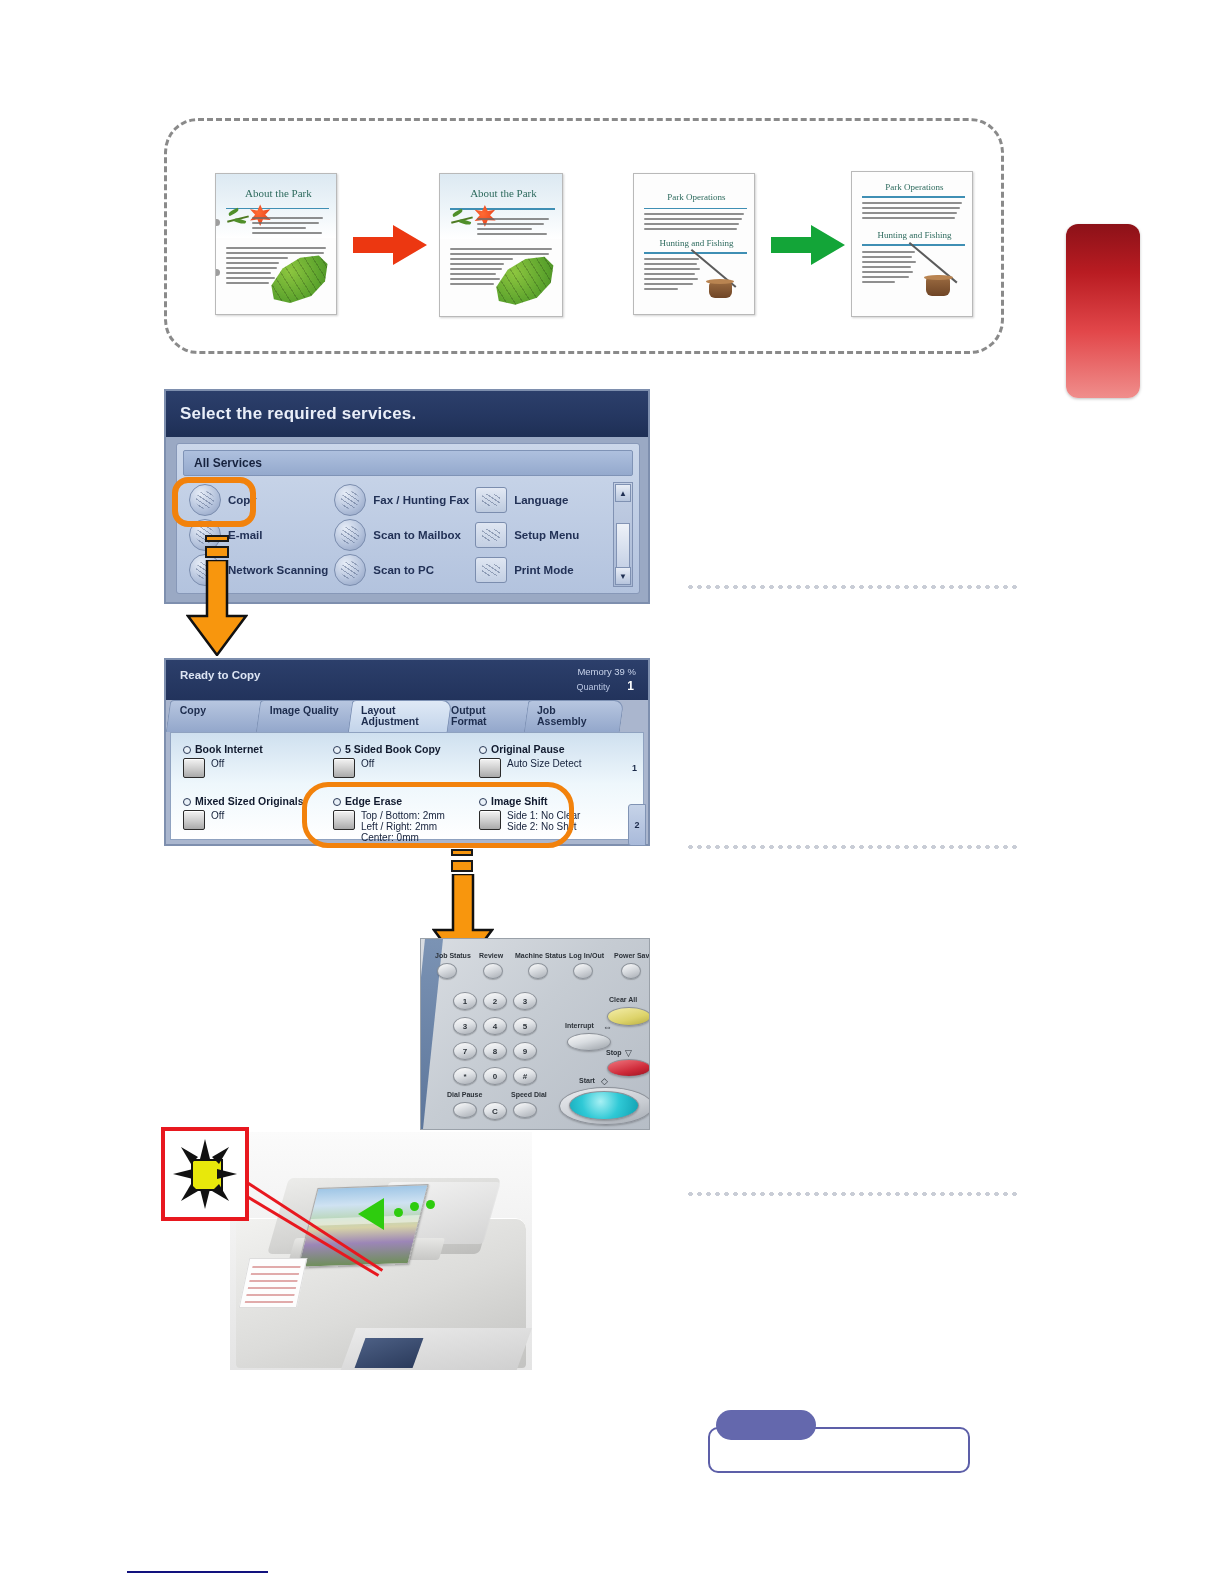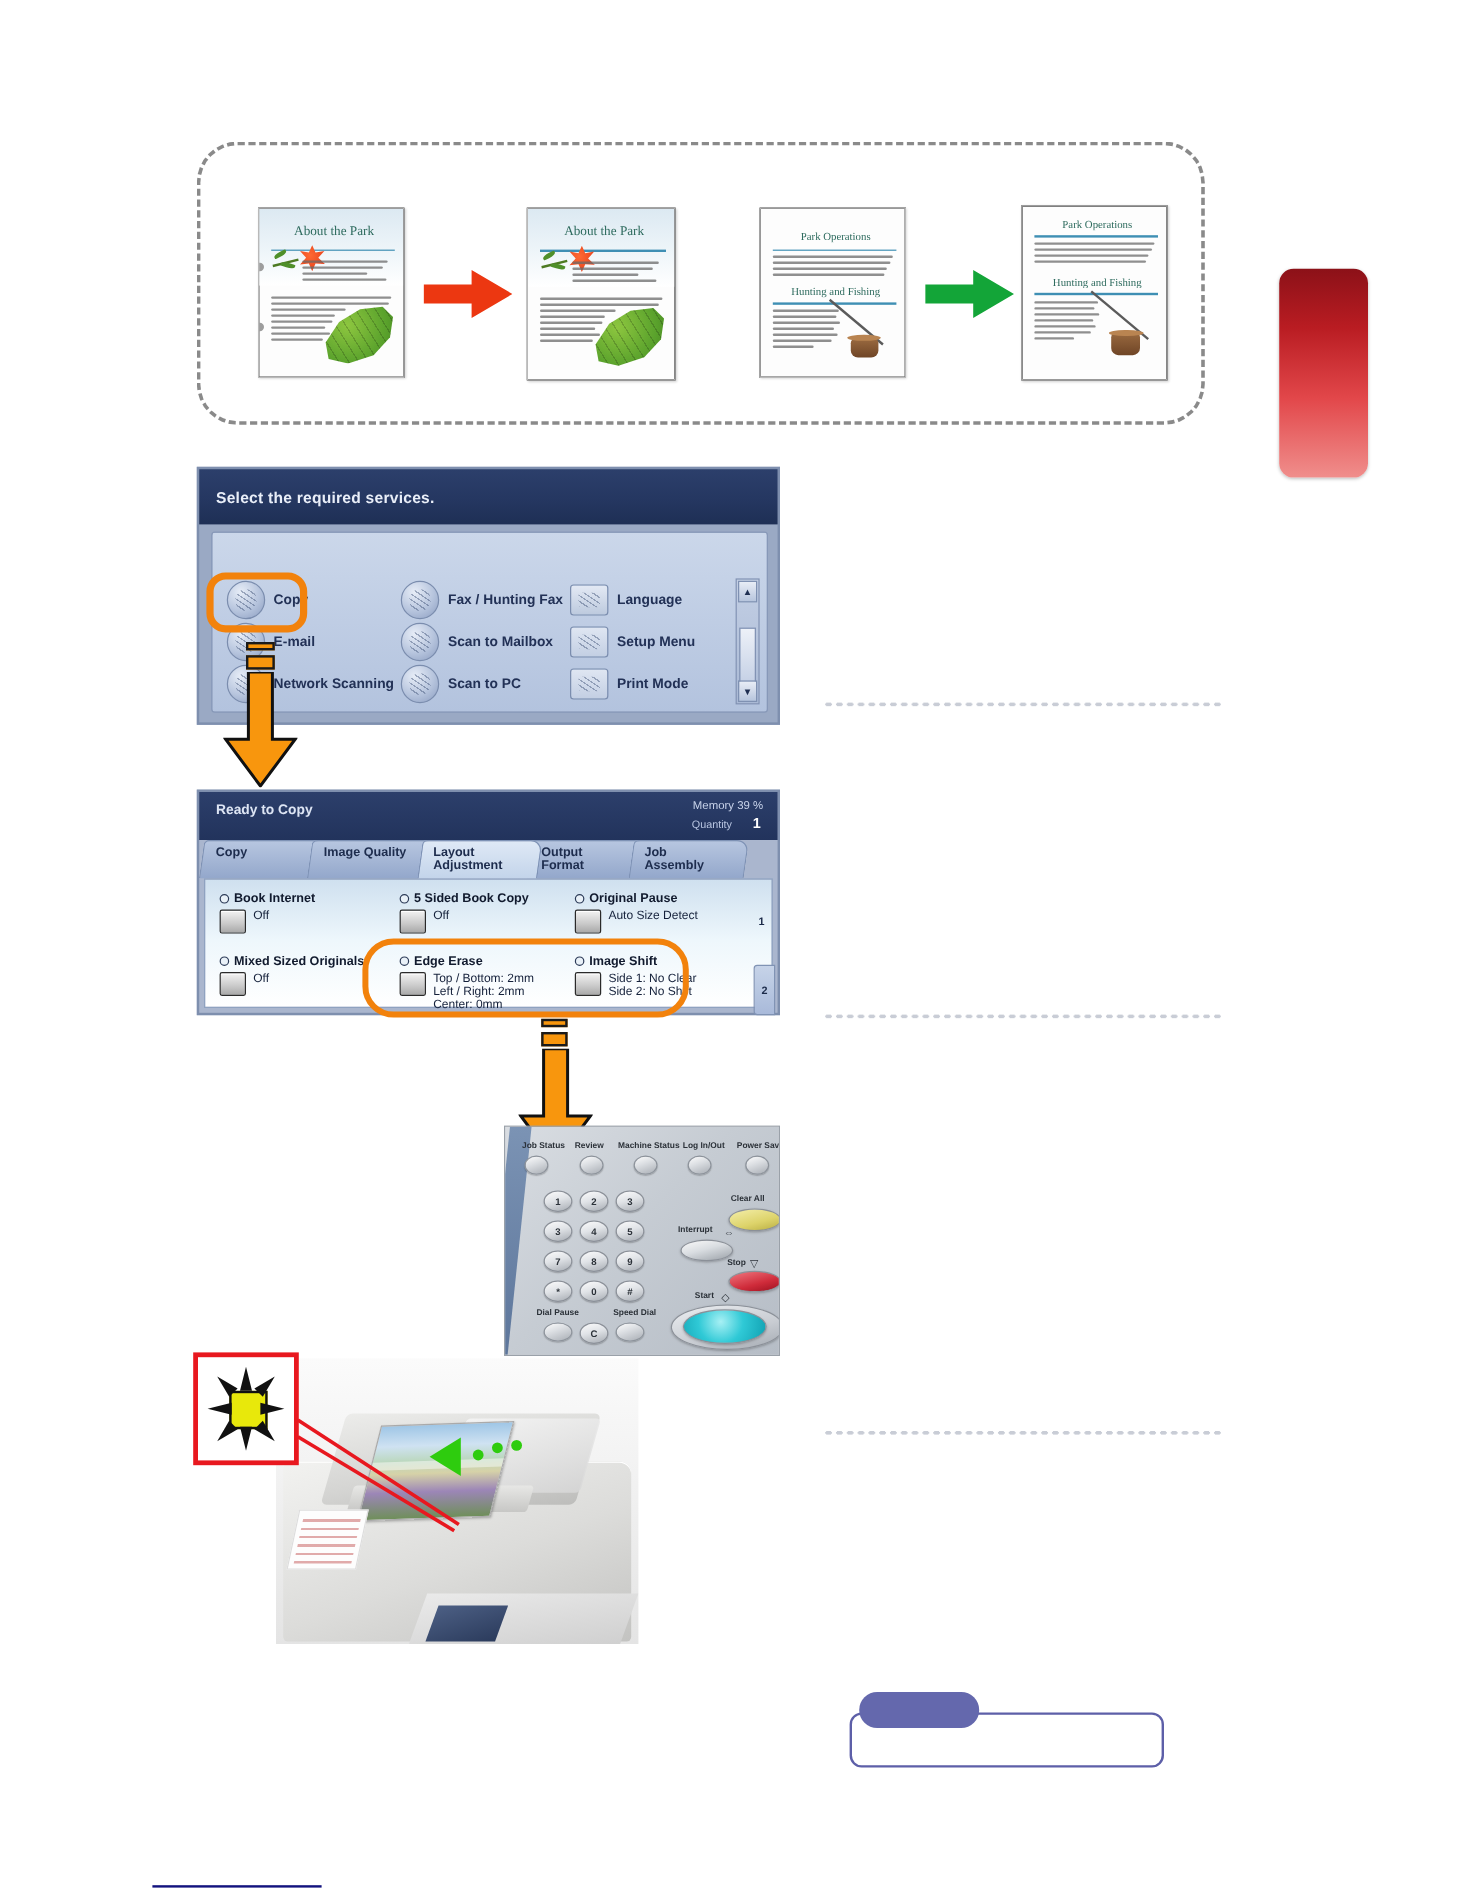--- a/index.html
+++ b/index.html
@@ -9,21 +9,21 @@
     position:relative;overflow:hidden;
   }
   .abs{position:absolute;}
 
   
   #flow-container{
     left:164px;top:118px;width:840px;height:236px;
     border:3px dashed #8a8a8a;border-radius:34px;box-sizing:border-box;
   }
   .doc-thumb{
-    position:absolute;background:#000000;border:1px solid #b9b9b9;
+    position:absolute;background:#c4b5fd;border:1px solid #b9b9b9;
     box-shadow:1px 1px 2px rgba(0,0,0,.18);
     overflow:hidden;
   }
   .doc-page{position:absolute;inset:0;background:#fdfdfd;}
   .doc-grad{position:absolute;left:0;right:0;top:0;height:46%;
     background:linear-gradient(180deg,#dce9f2 0%,#eef5f9 55%,#ffffff 100%);}
   .doc-title{
     position:absolute;left:10%;right:6%;top:9%;
     font-family:"Liberation Serif", serif;color:#2e6b5e;
     text-align:center;white-space:nowrap;overflow:hidden;
@@ -56,21 +56,21 @@
   }
 
   
   #panel-services{
     left:164px;top:389px;width:486px;height:215px;
     background:#9aa9c4;border:2px solid #7e8fae;box-sizing:border-box;
   }
   .ui-titlebar{
     position:absolute;left:0;right:0;top:0;height:46px;
     background:linear-gradient(180deg,#2c3f6b 0%,#253761 55%,#1e2f55 100%);
-    color:#e9eef8;font-size:13px;font-weight:bold;
+    color:#e9eef8;font-size:17px;font-weight:bold;
     display:flex;align-items:center;padding-left:14px;
     letter-spacing:.2px;
   }
   #svc-body{
     position:absolute;left:10px;right:8px;top:52px;bottom:8px;
     background:linear-gradient(180deg,#cbd7ea 0%,#b3c3de 100%);
     border:1px solid #8798b8;border-radius:3px;box-sizing:border-box;
   }
   #svc-allbar{
     position:absolute;left:6px;right:6px;top:6px;height:26px;
@@ -393,20 +393,21 @@
       <div class="abs" style="left:28%;bottom:35%;width:48%;height:9%;background:#b98451;border-radius:50%;"></div>
     </div>
   </div>
 </div>
 
 <div class="abs" id="red-tab"></div>
 
 <div class="abs" id="panel-services">
   <div class="ui-titlebar">Select the required services.</div>
   <div id="svc-body">
+    <div id="svc-allbar">All Services</div>
 
     <div id="svc-grid">
       <div class="svc-item">
         <span class="svc-ico"></span>
         <span class="svc-lbl">Copy</span>
       </div>
       <div class="svc-item">
         <span class="svc-ico"></span>
         <span class="svc-lbl">Fax / Hunting Fax</span>
       </div>

